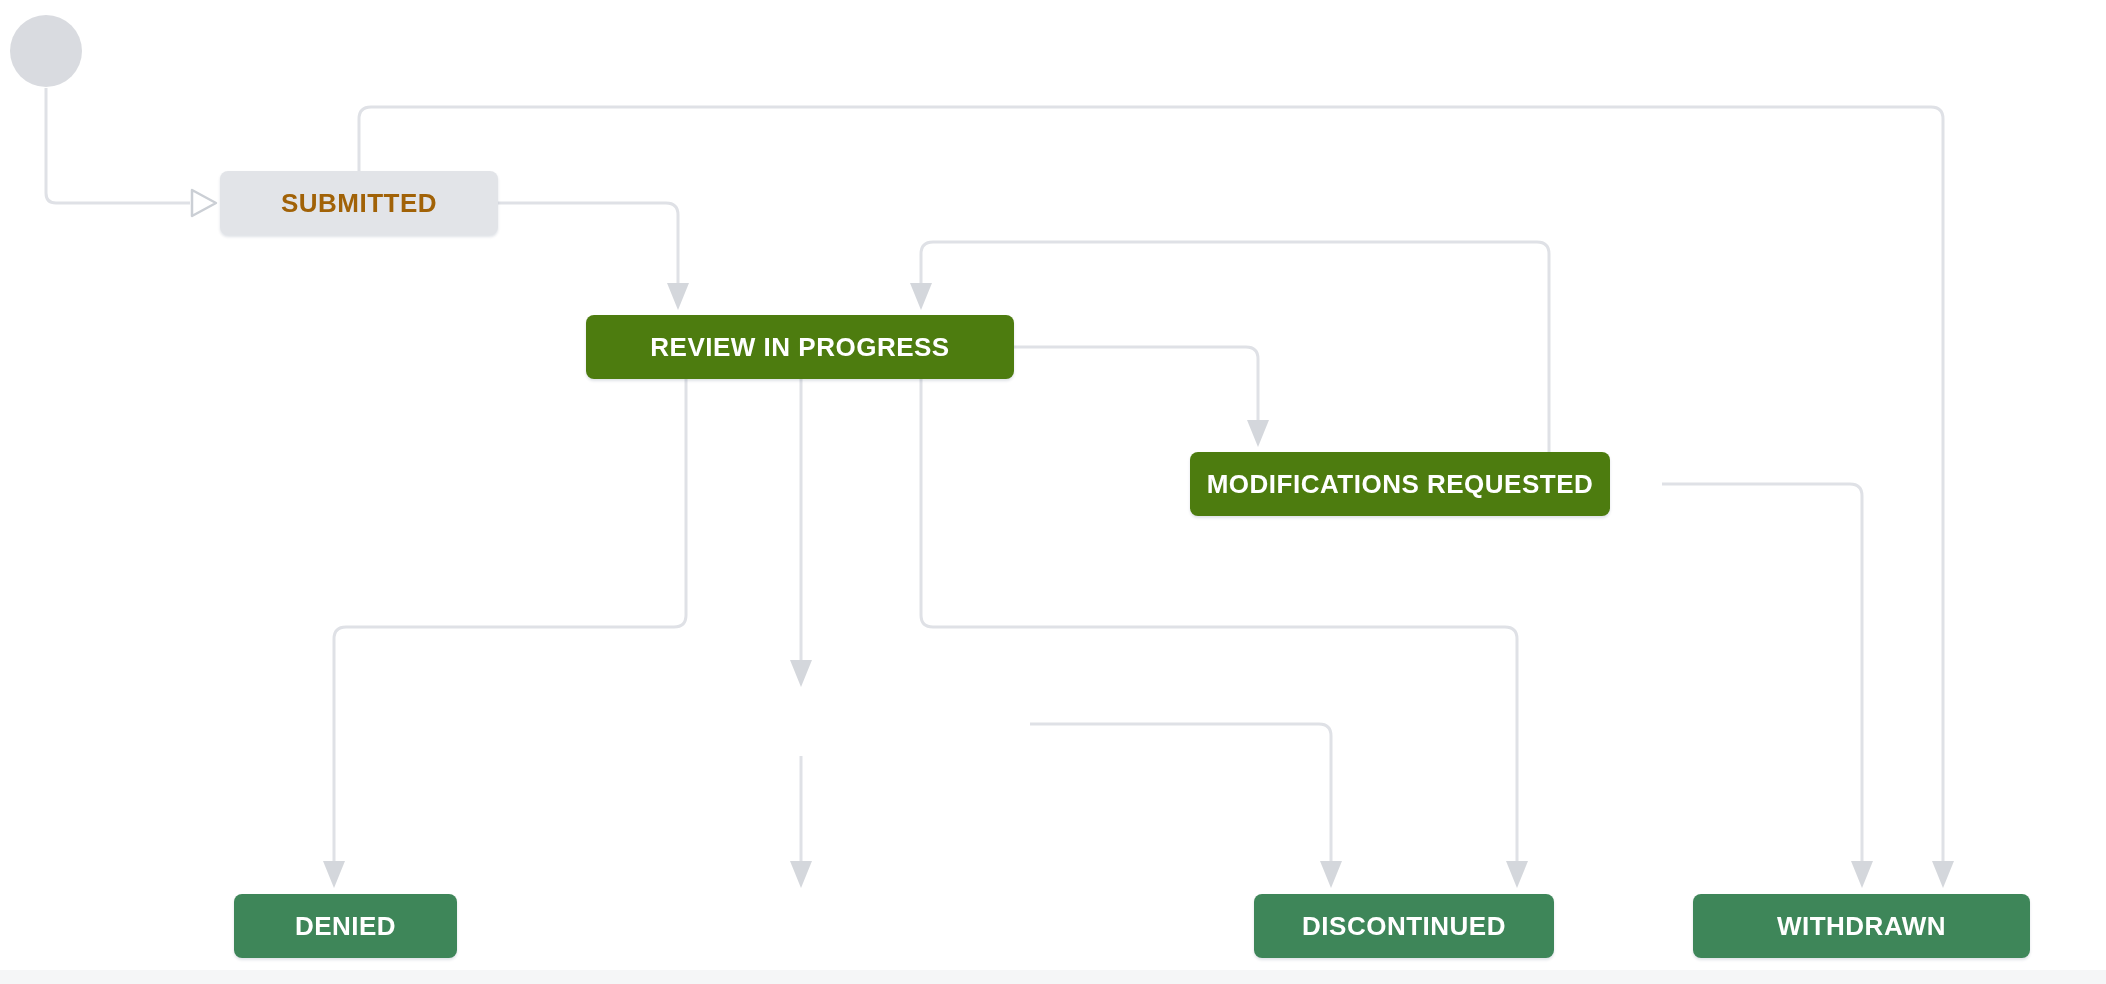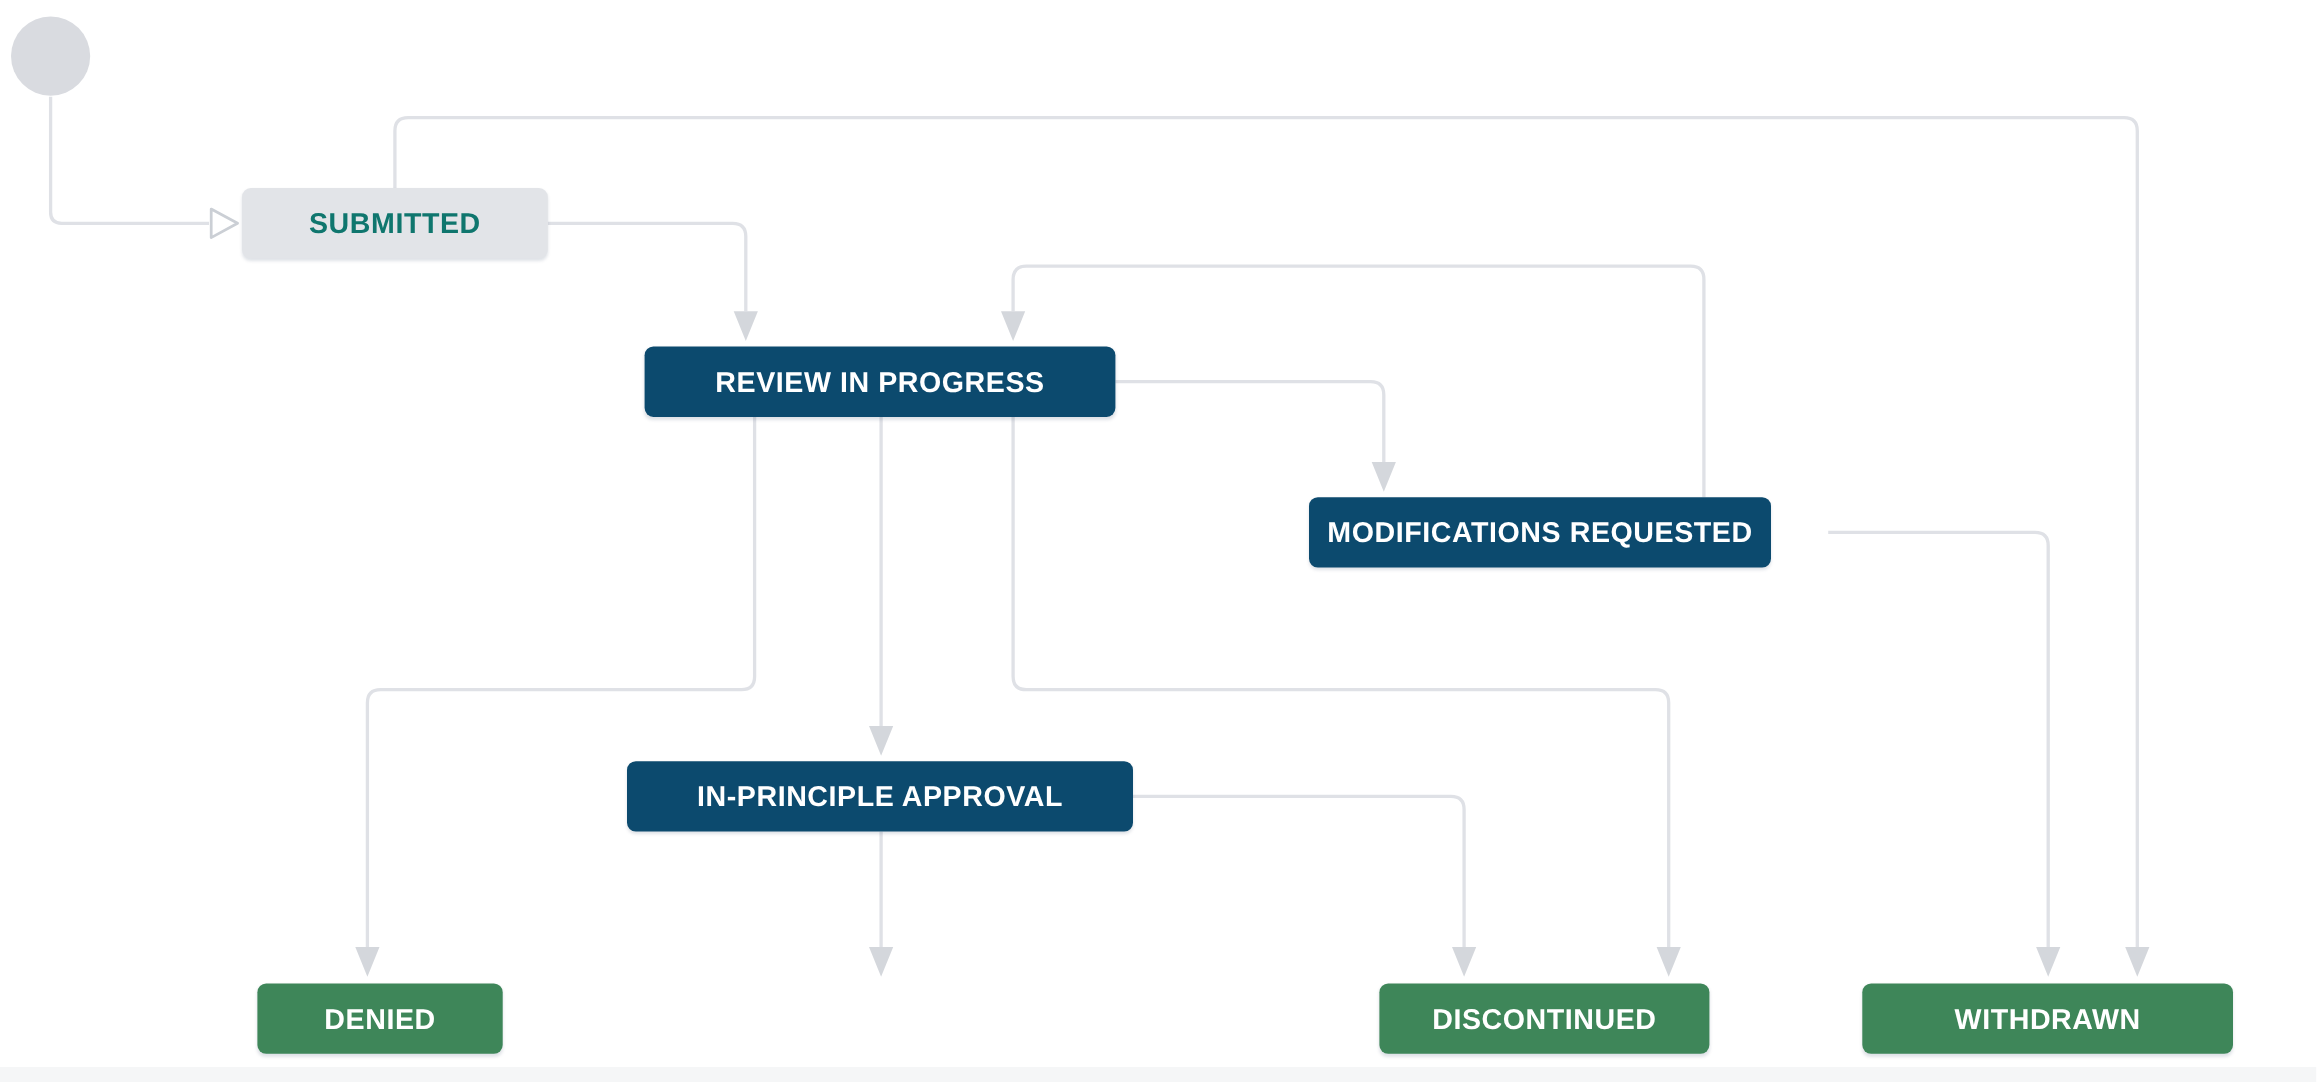--- a/index.html
+++ b/index.html
@@ -32,24 +32,24 @@
     font-weight: bold;
     font-size: 26px;
     letter-spacing: 0.5px;
     text-transform: uppercase;
     box-shadow: 0 2px 3px rgba(9, 30, 66, 0.13);
     cursor: default;
     white-space: nowrap;
   }
   .node-todo {
     background: #E2E4E8;
-    color: #0f766e;
+    color: #a16207;
   }
   .node-inprogress {
-    background: #0c4a6e;
+    background: #4d7c0f;
     color: #ffffff;
   }
   .node-done {
     background: #3E8659;
     color: #ffffff;
   }
   .start-node {
     position: absolute;
     left: 10px;
     top: 15px;
@@ -116,21 +116,20 @@
   </svg>
 
   <div class="start-node"></div>
 
   <div class="node node-todo" style="left:220px; top:171px; width:278px;">SUBMITTED</div>
 
   <div class="node node-inprogress" style="left:586px; top:315px; width:428px;">REVIEW IN PROGRESS</div>
 
   <div class="node node-inprogress" style="left:1190px; top:452px; width:420px;">MODIFICATIONS REQUESTED</div>
 
-  <div class="node node-inprogress" style="left:570px; top:692px; width:460px;">IN-PRINCIPLE APPROVAL</div>
 
   <div class="node node-done" style="left:234px; top:894px; width:223px;">DENIED</div>
 
 
   <div class="node node-done" style="left:1254px; top:894px; width:300px;">DISCONTINUED</div>
 
   <div class="node node-done" style="left:1693px; top:894px; width:337px;">WITHDRAWN</div>
 
   <div class="bottom-band"></div>
 </div>

